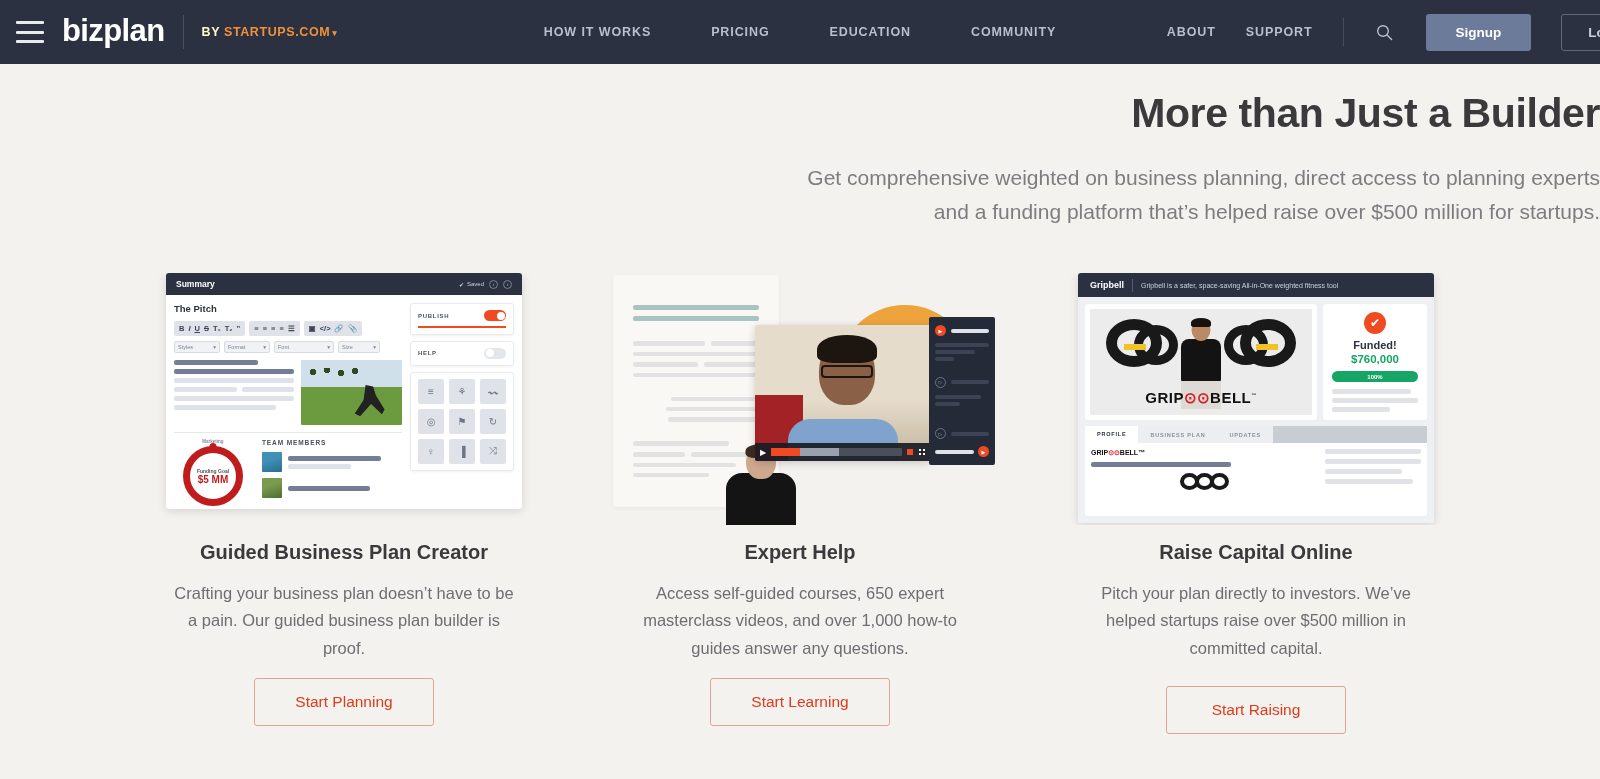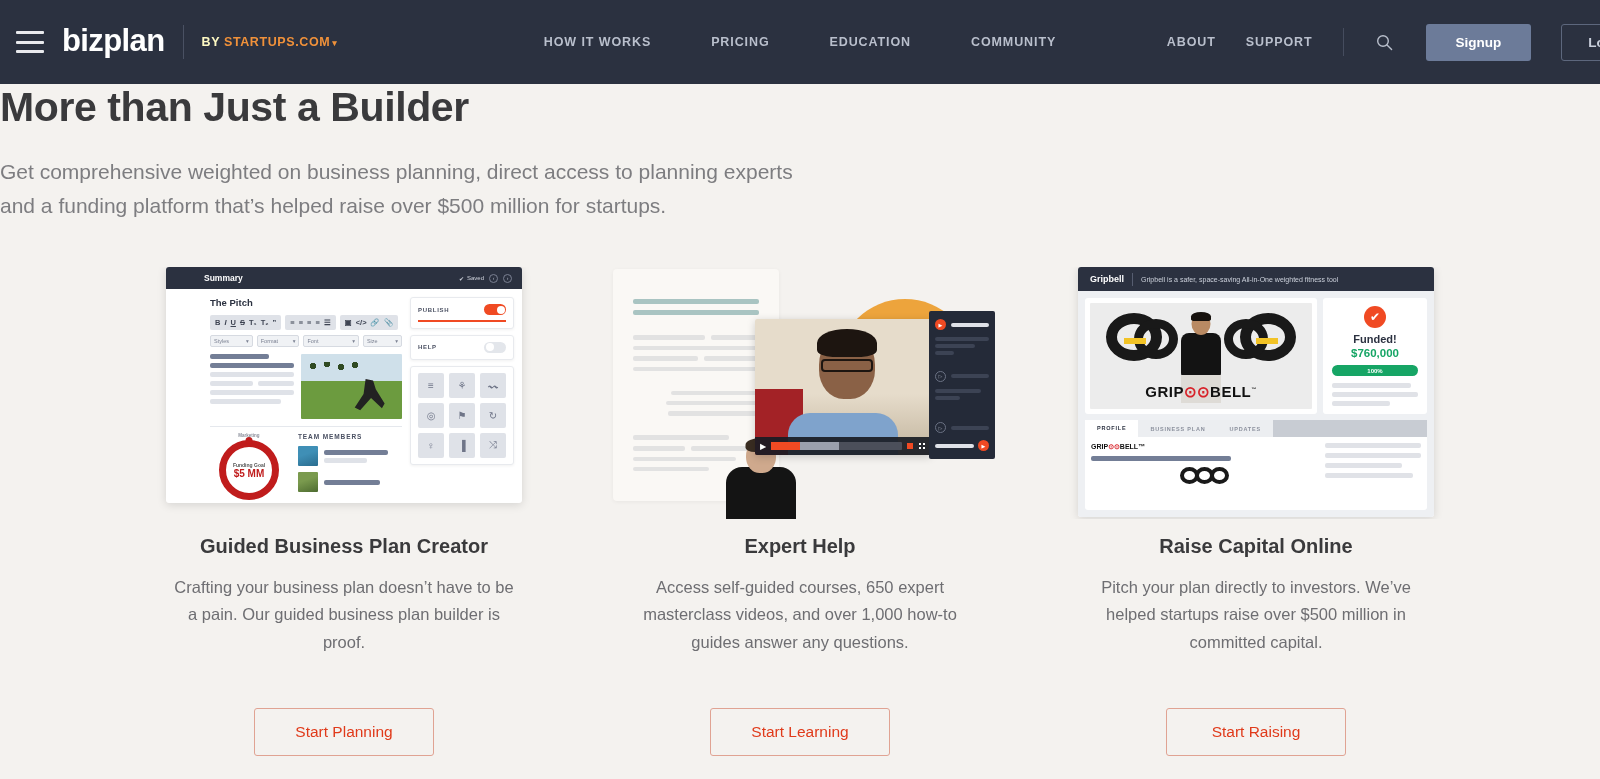--- a/index.html
+++ b/index.html
@@ -6,21 +6,21 @@
   * { box-sizing: border-box; margin: 0; padding: 0; }
   html, body {
     width: 1600px; height: 779px;
     font-family: "Liberation Sans", sans-serif;
     background: #f4f2ef;
     overflow: hidden;
   }
 
   
   .navbar {
-    height: 84px; width: 100%;
+    height: 64px; width: 100%;
     background: #2b3140;
     display: flex; align-items: center;
     position: relative;
   }
   .nav-left { display: flex; align-items: center; padding-left: 16px; flex: 0 0 auto; }
   .hamburger {
     width: 28px; height: 22px;
     display: flex; flex-direction: column; justify-content: space-between;
     cursor: pointer; margin-right: 18px;
   }
@@ -63,21 +63,21 @@
   }
   .login-btn {
     background: transparent; color: #c9cfdb;
     font-size: 13.5px; font-weight: bold;
     padding: 10px 26px; border: 1px solid #5d677d; border-radius: 3px;
     cursor: pointer; white-space: nowrap;
     margin-right: -60px;
   }
 
   
-  .hero { text-align: left; }
+  .hero { text-align: right; padding-top: 26px; }
   .hero h1 {
     font-size: 41px; font-weight: bold; color: #3a3a3c;
     letter-spacing: -0.4px;
   }
   .hero p {
     font-size: 21px; color: #7d7d80; line-height: 1.62;
     margin-top: 24px; font-weight: 400;
   }
 
   
@@ -100,41 +100,41 @@
     font-size: 16.5px; color: #6e6e72; line-height: 1.66;
     margin-top: 16px; text-align: center; max-width: 350px;
   }
   .card-cta {
     margin-top: auto; margin-bottom: 18px;
     border: 1px solid #e0a393; background: transparent;
     color: #e03a1a; font-size: 15.5px; font-weight: 500;
     padding: 14px 0; width: 180px; border-radius: 3px;
     cursor: pointer;
   }
-  .card.c1 .card-cta, .card.c2 .card-cta { margin-top: 52px; }
-  .card.c3 .card-cta { margin-top: 52px; }
+  .card.c1 .card-cta, .card.c2 .card-cta { margin-top: 16px; }
+  .card.c3 .card-cta { margin-top: 24px; }
 
   
   .mock1 {
     width: 356px; height: 236px; background: #fff;
     border-radius: 3px; overflow: hidden;
     box-shadow: 0 2px 10px rgba(0,0,0,0.13);
     display: flex; flex-direction: column;
   }
   .m1-bar {
     height: 22px; background: #2b3140; display: flex; align-items: center;
     padding: 0 10px; flex: 0 0 auto;
   }
-  .m1-bar-title { color: #fff; font-size: 8.5px; font-weight: bold; margin-left: 28px; }
+  .m1-bar-title { color: #fff; font-size: 8.5px; font-weight: bold; }
   .m1-bar-right { margin-left: auto; display: flex; align-items: center; gap: 5px; }
   .m1-saved { color: #cfd3dc; font-size: 6px; display: flex; align-items: center; gap: 3px; }
   .m1-circ { width: 9px; height: 9px; border: 1px solid #7b8193; border-radius: 50%;
              color: #aeb4c2; font-size: 5px; display: flex; align-items: center; justify-content: center; }
   .m1-body { flex: 1; display: flex; padding: 8px; gap: 8px; }
-  .m1-left { flex: 1; min-width: 0; margin-left: 36px; }
+  .m1-left { flex: 1; min-width: 0; }
   .m1-pitch { font-size: 9.5px; font-weight: bold; color: #2b3140; margin-bottom: 7px; }
   .m1-toolbar { display: flex; gap: 4px; margin-bottom: 5px; }
   .m1-tgrp {
     background: #dfe2e8; border-radius: 2px; height: 15px;
     display: flex; align-items: center; gap: 4px; padding: 0 5px;
     font-size: 7.5px; color: #3d4352; font-weight: bold;
   }
   .m1-selects { display: flex; gap: 4px; margin-bottom: 7px; }
   .m1-sel {
     background: #f0f2f5; border: 1px solid #d6dae1; border-radius: 2px;

